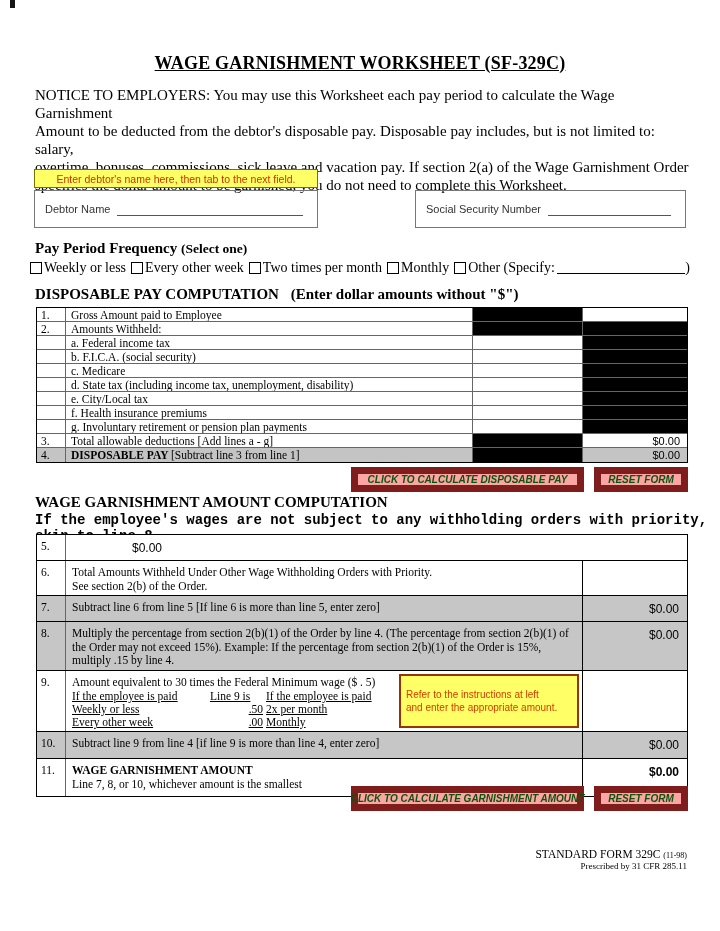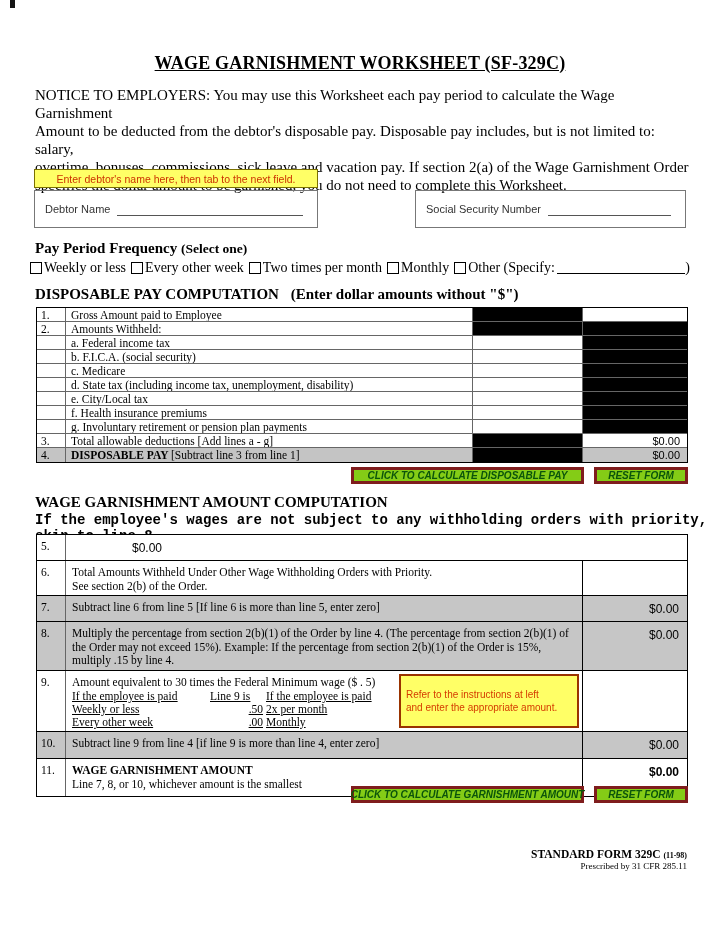--- a/index.html
+++ b/index.html
@@ -59,23 +59,23 @@
   .dc.value {
     width:104px; text-align:right; padding:1px 7px 0 0;
     font-family:"Liberation Sans", sans-serif; font-size:11px;
   }
   .blackout { background:#000; }
 
   .btn-row { position:absolute; right:32px; display:flex; gap:10px; }
   .btn-row1 { top:467px; }
   .btn-row2 { top:786px; }
   .btn {
-    background:#84cc16; border:3px solid #7f1d1d; color:#0b540b;
+    background:#fca5a5; border:7px solid #7f1d1d; color:#0b540b;
     font-family:"Liberation Sans", sans-serif; font-style:italic; font-weight:bold; font-size:10px;
-    height:17px; display:flex; align-items:center; justify-content:center; white-space:nowrap;
+    height:25px; display:flex; align-items:center; justify-content:center; white-space:nowrap;
   }
   .btn.calc { width:233px; }
   .btn.reset { width:94px; }
 
   .h-wg { position:absolute; left:35px; top:494px; font-weight:bold; font-size:15px; }
   .h-wg-sub { position:absolute; left:35px; top:512px; font-weight:bold; font-size:14px;font-family:Liberation Mono, monospace; }
 
   .gtable { position:absolute; left:36px; top:534px; width:652px; border:1px solid #000; background:#fff; }
   .grow { display:flex; border-bottom:1px solid #000; font-size:11.5px; line-height:13.5px; }
   .grow:last-child { border-bottom:none; }
@@ -102,21 +102,21 @@
   .l9-grid .u { text-decoration:underline; }
   .l9-grid .v { text-align:right; padding-right:3px; }
   .l9-note {
     position:absolute; top:3px; right:3px; width:180px;
     background:#ffff66; border:2px solid #993300; color:#d53c00;
     font-family:"Liberation Sans", sans-serif; font-size:10px; line-height:13px;
     padding:12px 5px; white-space:pre-line;
   }
 
   .footer { position:absolute; top:849px; right:33px; text-align:right; line-height:11px; }
-  .f1 { font-weight:bold; font-size:11.5px; }
+  .f1 { font-weight:normal; font-size:11.5px; }
   .f1 .rev { font-size:8px; }
   .f2 { font-size:9px; }
 </style>
 </head>
 <body>
 
 <div class="artifact"></div>
 
 <div class="title">WAGE GARNISHMENT WORKSHEET (SF-329C)</div>
 

